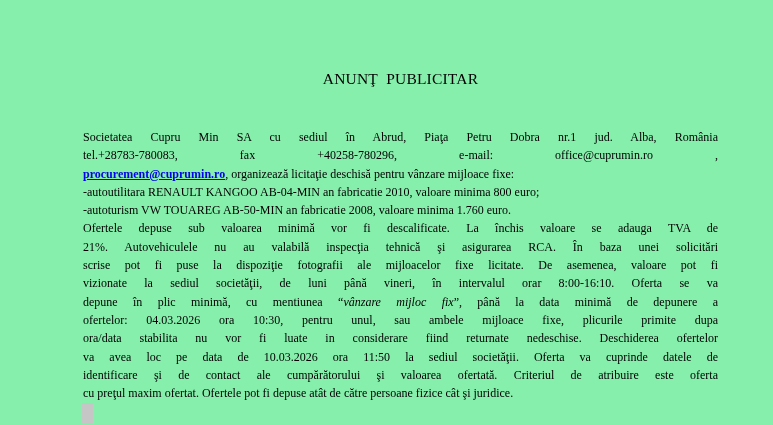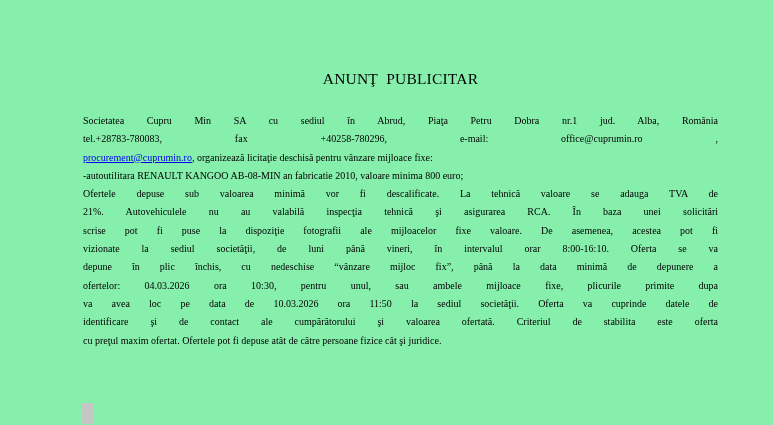--- a/index.html
+++ b/index.html
@@ -6,48 +6,50 @@
   .page{
     position:relative;width:773px;height:425px;background:#86efac;
     font-family:"Liberation Serif",serif;color:#000000;overflow:hidden;
   }
   .doc-title{
     position:absolute;top:69px;left:83px;width:635px;
     text-align:center;font-size:15.5px;line-height:20px;
     white-space:pre;letter-spacing:0.2px;
   }
   .doc-body{
-    position:absolute;top:112px;left:83px;width:635px;
-    font-size:10px;line-height:18.3px;
+    position:absolute;top:128px;left:83px;width:635px;
+    font-size:12px;line-height:18.3px;
   }
   .doc-line{text-align:justify;}
   .doc-line.stretch{text-align-last:justify;}
-  .link{color:var(--link-color,#0000ee);text-decoration:underline;}
-  .italic{}
+  .link{color:var(--link-color,#0000ee);text-decoration:underline;font-weight:bold;}
+  .italic{font-style:italic;}
   .cursor-block{
     position:absolute;left:82px;top:403px;width:11px;height:21px;
     background:var(--cursor-color,#c6c6c6);
   }
 </style>
 </head>
 <body>
 
 <div class="page">
   <div class="doc-title">ANUNŢ  PUBLICITAR</div>
 
   <div class="doc-body">
       <div class="doc-line stretch"><span>Societatea Cupru Min SA cu sediul în Abrud, Piaţa Petru Dobra nr.1 jud. Alba, România</span></div>
       <div class="doc-line stretch"><span>tel.+28783-780083, fax +40258-780296, e-mail: office@cuprumin.ro ,</span></div>
       <div class="doc-line"><span class="link">procurement@cuprumin.ro</span><span>, organizează licitaţie deschisă pentru vânzare mijloace fixe:</span></div>
-      <div class="doc-line"><span>-autoutilitara RENAULT KANGOO AB-08-MIN an fabricatie 2010, valoare minima 800 euro;</span></div>
-      <div class="doc-line stretch"><span>Ofertele depuse sub valoarea minimă vor fi descalificate. La tehnică valoare se adauga TVA de</span></div>
+      <div class="doc-line"><span>-autoutilitara RENAULT KANGOO AB-04-MIN an fabricatie 2010, valoare minima 800 euro;</span></div>
+      <div class="doc-line"><span>-autoturism VW TOUAREG AB-50-MIN an fabricatie 2008, valoare minima 1.760 euro.</span></div>
+      <div class="doc-line stretch"><span>Ofertele depuse sub valoarea minimă vor fi descalificate. La închis valoare se adauga TVA de</span></div>
       <div class="doc-line stretch"><span>21%. Autovehiculele nu au valabilă inspecţia tehnică şi asigurarea RCA. În baza unei solicitări</span></div>
-      <div class="doc-line stretch"><span>scrise pot fi puse la dispoziţie fotografii ale mijloacelor fixe valoare. De asemenea, acestea pot fi</span></div>
+      <div class="doc-line stretch"><span>scrise pot fi puse la dispoziţie fotografii ale mijloacelor fixe licitate. De asemenea, valoare pot fi</span></div>
       <div class="doc-line stretch"><span>vizionate la sediul societăţii, de luni până vineri, în intervalul orar 8:00-16:10. Oferta se va</span></div>
-      <div class="doc-line stretch"><span>depune în plic închis, cu nedeschise “</span><span class="italic">vânzare mijloc fix</span><span>”, până la data minimă de depunere a</span></div>
+      <div class="doc-line stretch"><span>depune în plic minimă, cu mentiunea “</span><span class="italic">vânzare mijloc fix</span><span>”, până la data minimă de depunere a</span></div>
       <div class="doc-line stretch"><span>ofertelor: 04.03.2026 ora 10:30, pentru unul, sau ambele mijloace fixe, plicurile primite dupa</span></div>
+      <div class="doc-line stretch"><span>ora/data stabilita nu vor fi luate in considerare fiind returnate nedeschise. Deschiderea ofertelor</span></div>
       <div class="doc-line stretch"><span>va avea loc pe data de 10.03.2026 ora 11:50 la sediul societăţii. Oferta va cuprinde datele de</span></div>
-      <div class="doc-line stretch"><span>identificare şi de contact ale cumpărătorului şi valoarea ofertată. Criteriul de stabilita este oferta</span></div>
+      <div class="doc-line stretch"><span>identificare şi de contact ale cumpărătorului şi valoarea ofertată. Criteriul de atribuire este oferta</span></div>
       <div class="doc-line"><span>cu preţul maxim ofertat. Ofertele pot fi depuse atât de către persoane fizice cât şi juridice.</span></div>
     </div>
 
   <div class="cursor-block"></div>
 </div>
 
 </body></html>

